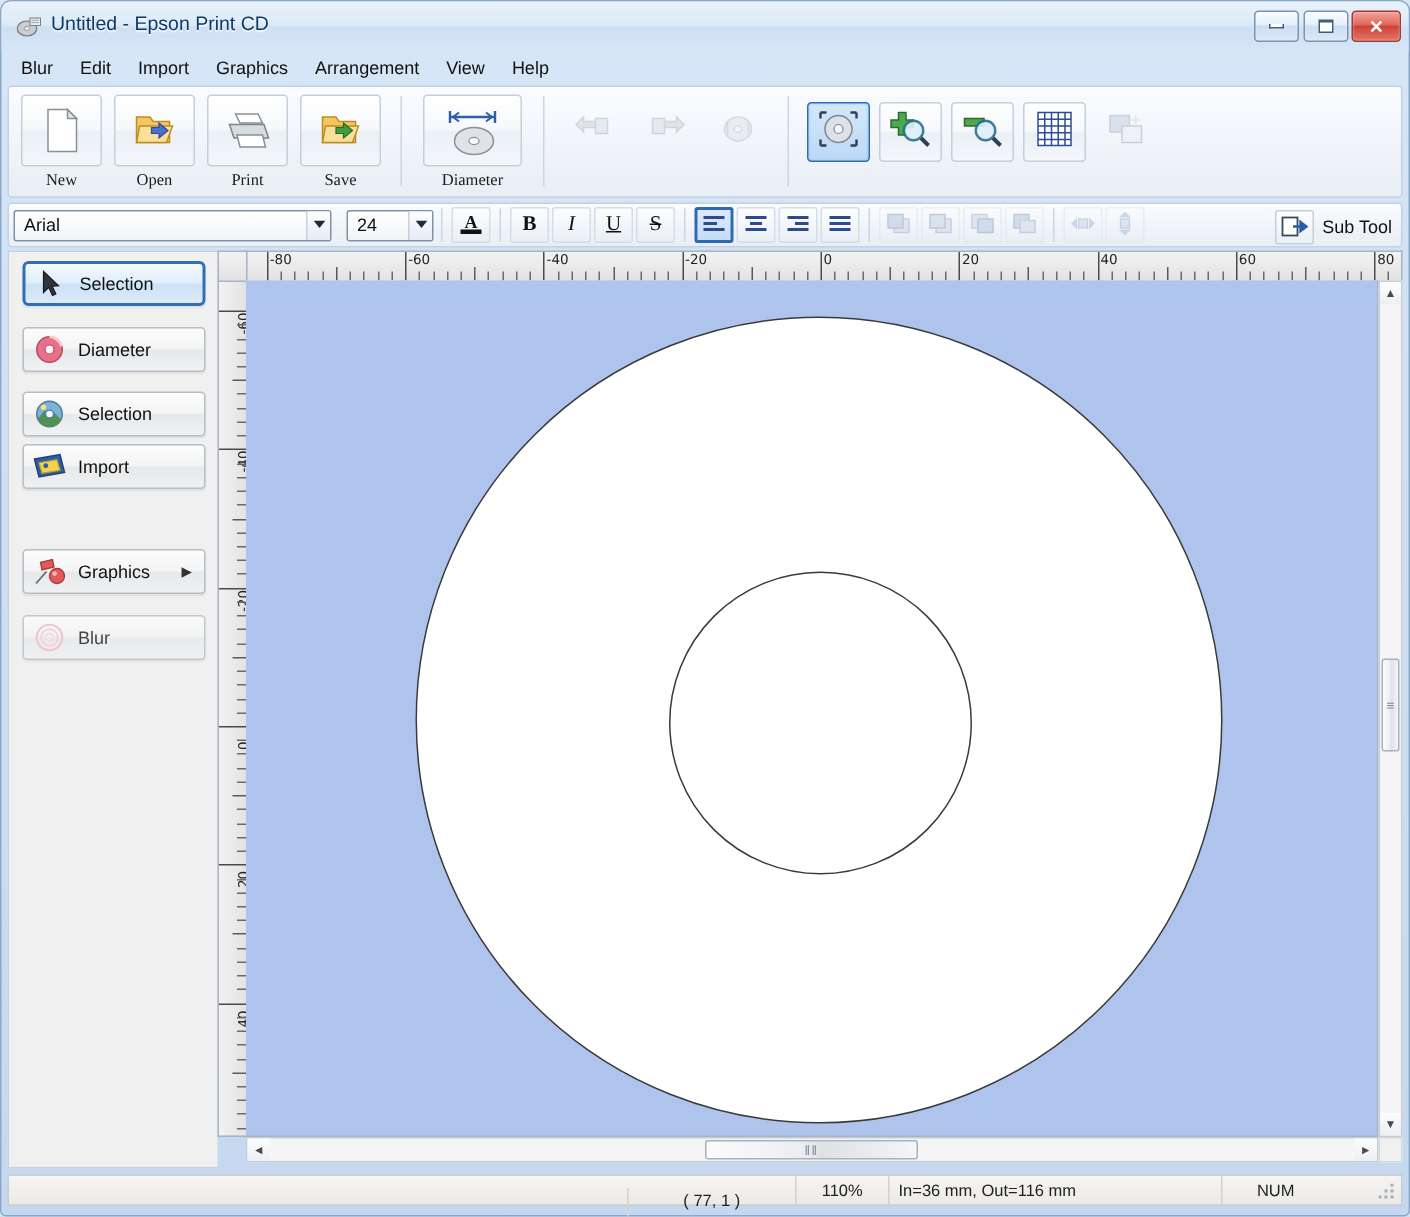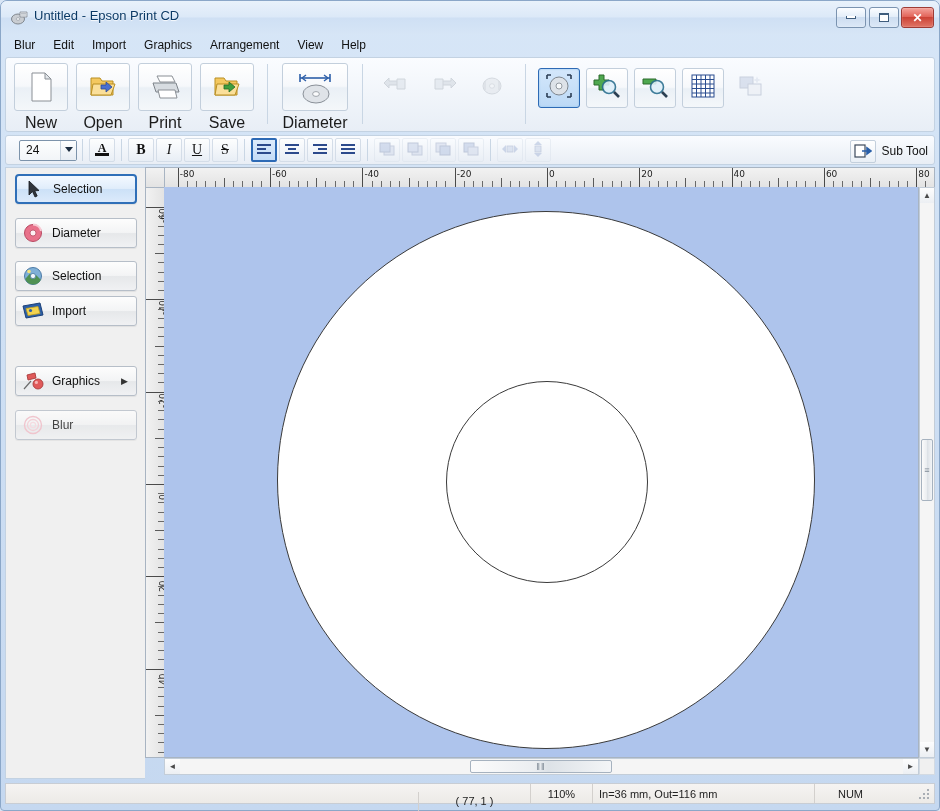--- a/index.html
+++ b/index.html
@@ -77,21 +77,21 @@
   .tbtn {
     width: 56px; margin: 0 3px;
     display: flex; flex-direction: column; align-items: center;
   }
   .tbtn .face {
     width: 54px; height: 48px;
     border: 1px solid #c3cfdc; border-radius: 3px;
     background: linear-gradient(to bottom, #ffffff 0%, #f6f8fb 48%, #eaf0f6 52%, #f4f7fa 100%);
     display: flex; align-items: center; justify-content: center;
   }
-  .tbtn .lbl { font-size: 16px; color: #1b1b1b; margin-top: 3px; }
+  .tbtn .lbl { font-size: 11px; color: #1b1b1b; margin-top: 3px; font-family: Liberation Serif, serif; }
 
   .sbtn {
     width: 42px; height: 40px; margin: 5px 3px 0 3px;
     border: 1px solid #c3cfdc; border-radius: 3px;
     background: linear-gradient(to bottom, #ffffff 0%, #f6f8fb 48%, #eaf0f6 52%, #f4f7fa 100%);
     display: flex; align-items: center; justify-content: center;
   }
   .sbtn.flat { border-color: transparent; background: transparent; }
   .sbtn.active {
     border: 1px solid #2d6ab5; border-radius: 3px;
@@ -453,20 +453,28 @@
             <rect x="2" y="3" width="13" height="11" fill="#aab8d6" stroke="#7c8aa8" stroke-width="1"></rect>
             <rect x="10" y="10" width="13" height="11" fill="#e7eaf1" stroke="#7c8aa8" stroke-width="1"></rect>
             <path d="M19 2 L20 5 L23 6 L20 7 L19 10 L18 7 L15 6 L18 5 Z" fill="#c5cee0"></path>
           </svg>
         </span>
       </div>
     </div>
   </div>
 
   <div id="fmtbar">
+    <div class="combo" id="font-combo">
+      <span class="val">Arial</span>
+      <span class="arrow">
+        <svg width="8" height="6" viewBox="0 0 8 6">
+            <path d="M0 0 L8 0 L4 5 Z" fill="#1b2c3f"></path>
+          </svg>
+      </span>
+    </div>
 
     <div class="combo" id="size-combo">
       <span class="val">24</span>
       <span class="arrow">
         <svg width="8" height="6" viewBox="0 0 8 6">
             <path d="M0 0 L8 0 L4 5 Z" fill="#1b2c3f"></path>
           </svg>
       </span>
     </div>
 

